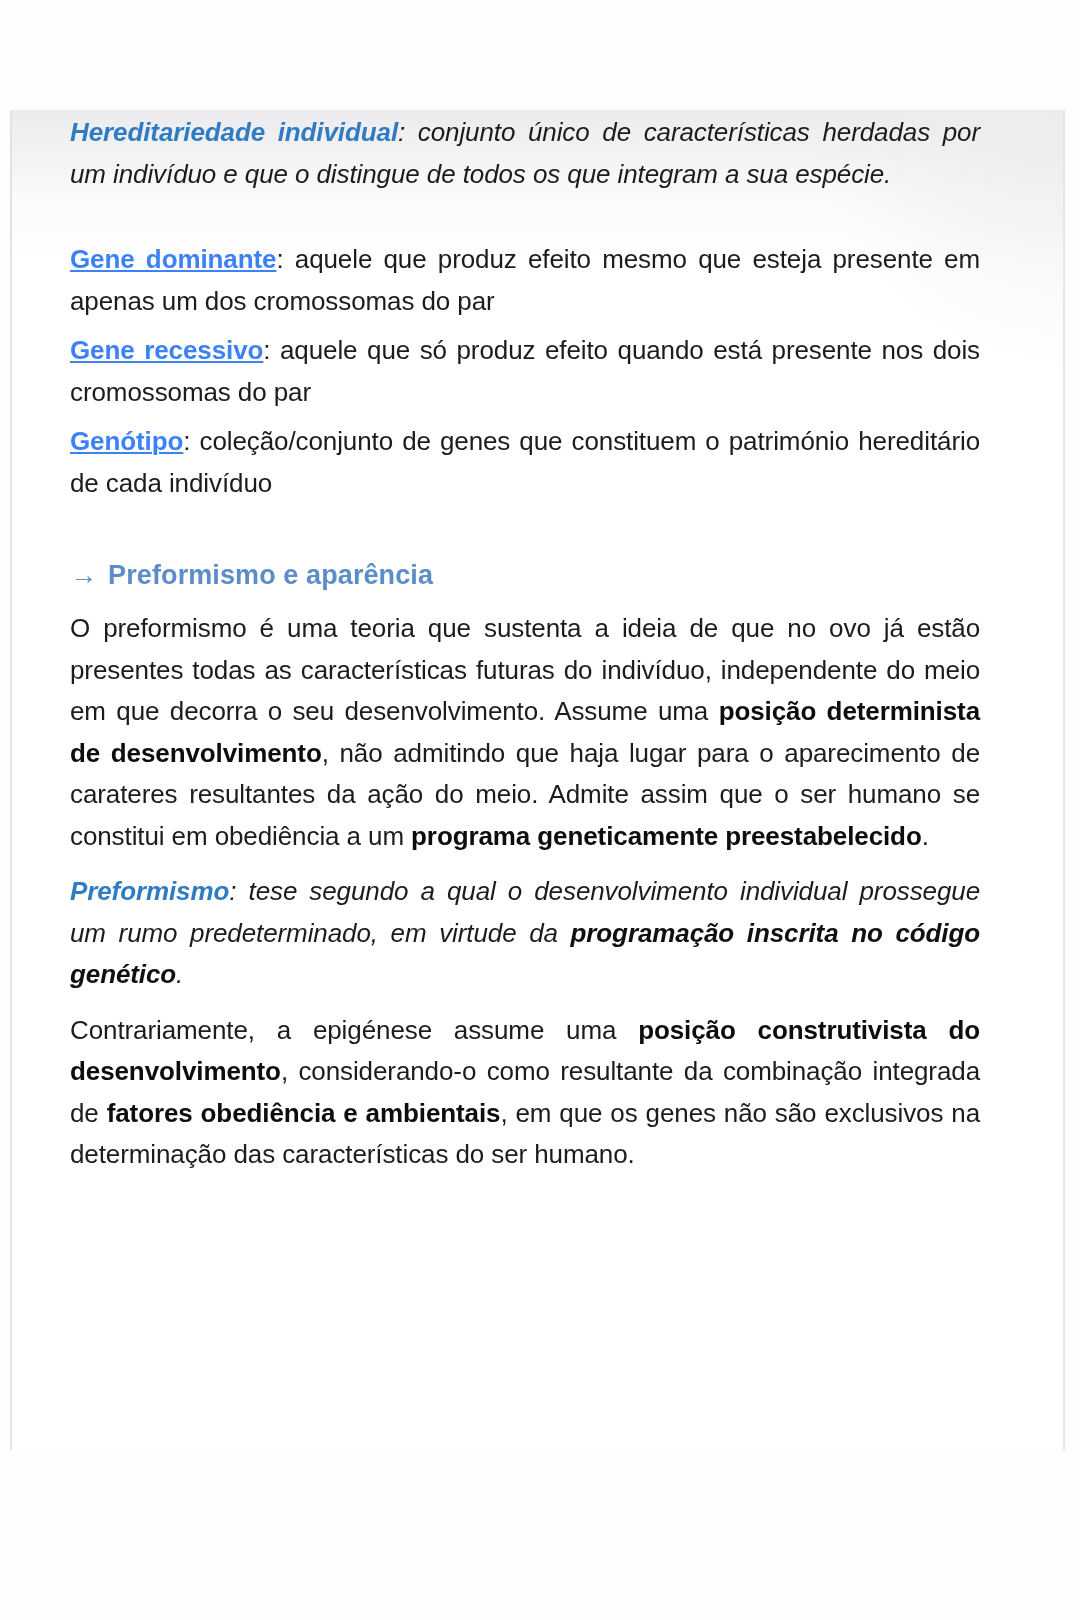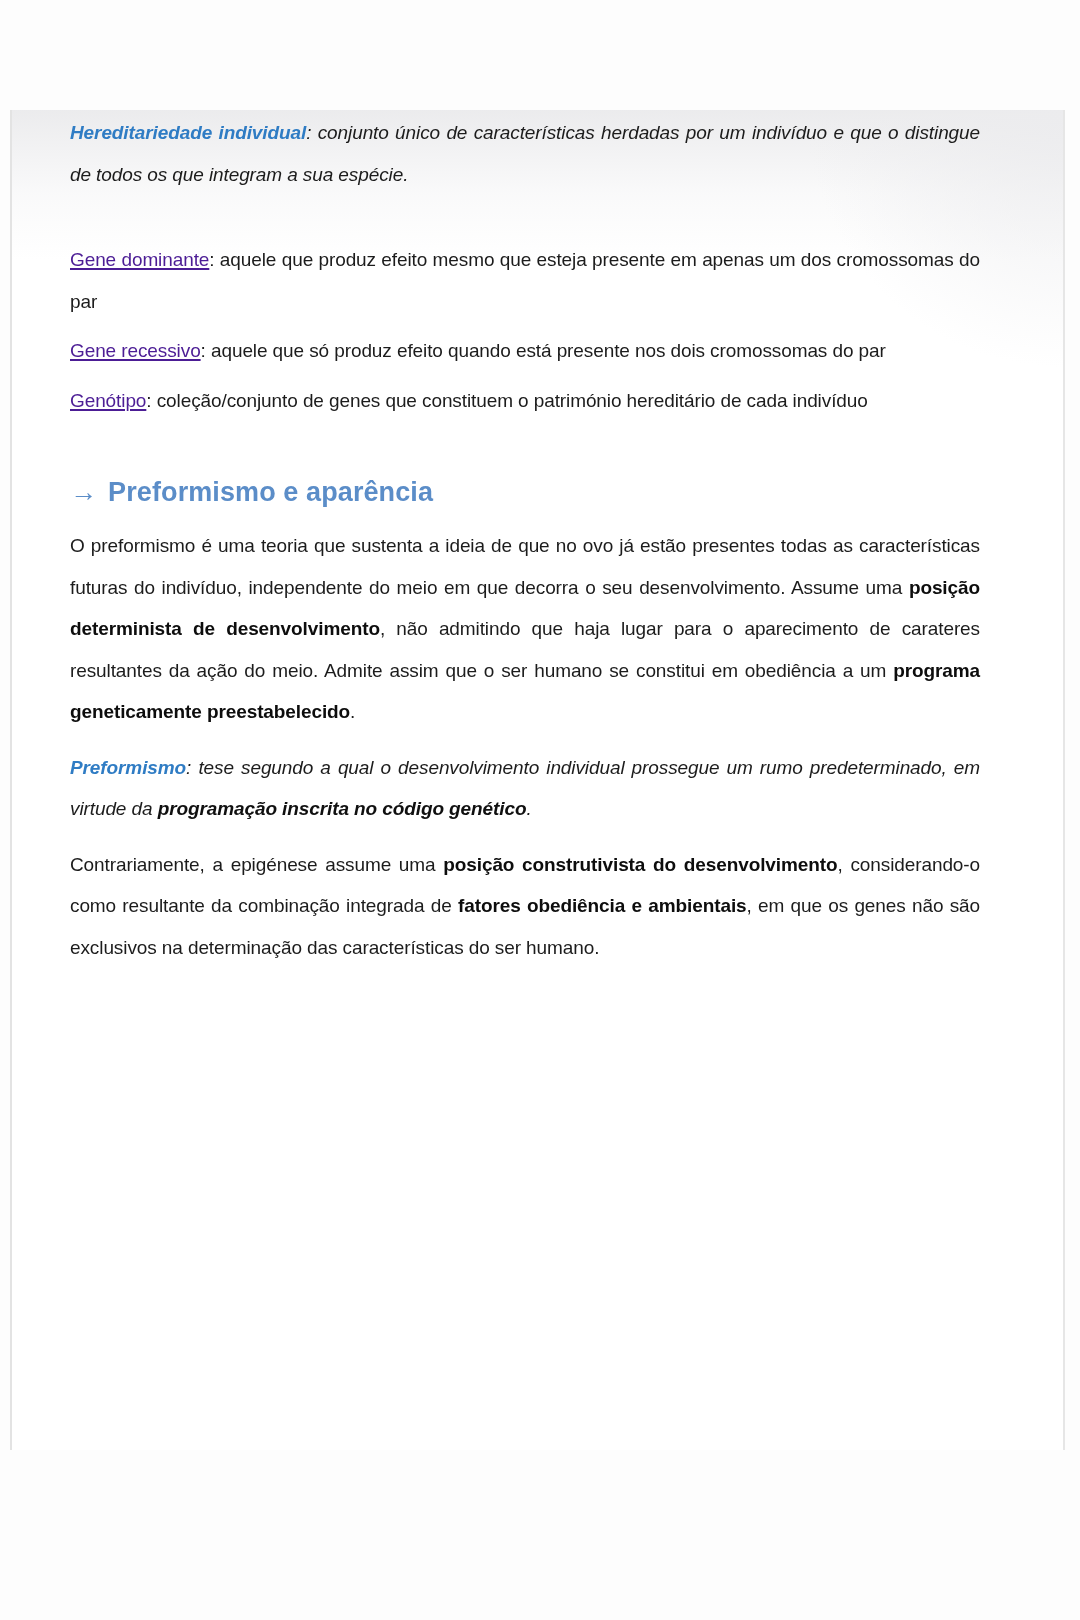--- a/index.html
+++ b/index.html
@@ -60,21 +60,21 @@
     position: absolute;
     left: 58px;
     top: 2px;
     width: 910px;
     z-index: 2;
   }
 
   p {
     margin: 0;
     color: #1c1c1c;
-    font-size: 19px;
+    font-size: 26px;
     line-height: 41.5px;
     text-align: justify;
     text-justify: inter-word;
     letter-spacing: -0.1px;
   }
 
   .blk { margin-bottom: 0; }
 
   .gap-lg { height: 44px; }
   .gap-md { height: 14px; }
@@ -93,25 +93,25 @@
     color: #1c1c1c;
   }
   .def-italic b {
     font-weight: bold;
     font-style: italic;
     color: #101010;
   }
 
   
   .term-ul {
-    font-weight: normal;
+    font-weight: bold;
     text-decoration: underline;
     text-decoration-thickness: 2px;
     text-underline-offset: 2px;
-    color: #4c1d95;
+    color: #3b82f6;
   }
 
   
   .section-heading {
     color: #5b8dc8;
     font-weight: bold;
     font-size: 27px;
     line-height: 38px;
     display: flex;
     align-items: baseline;

